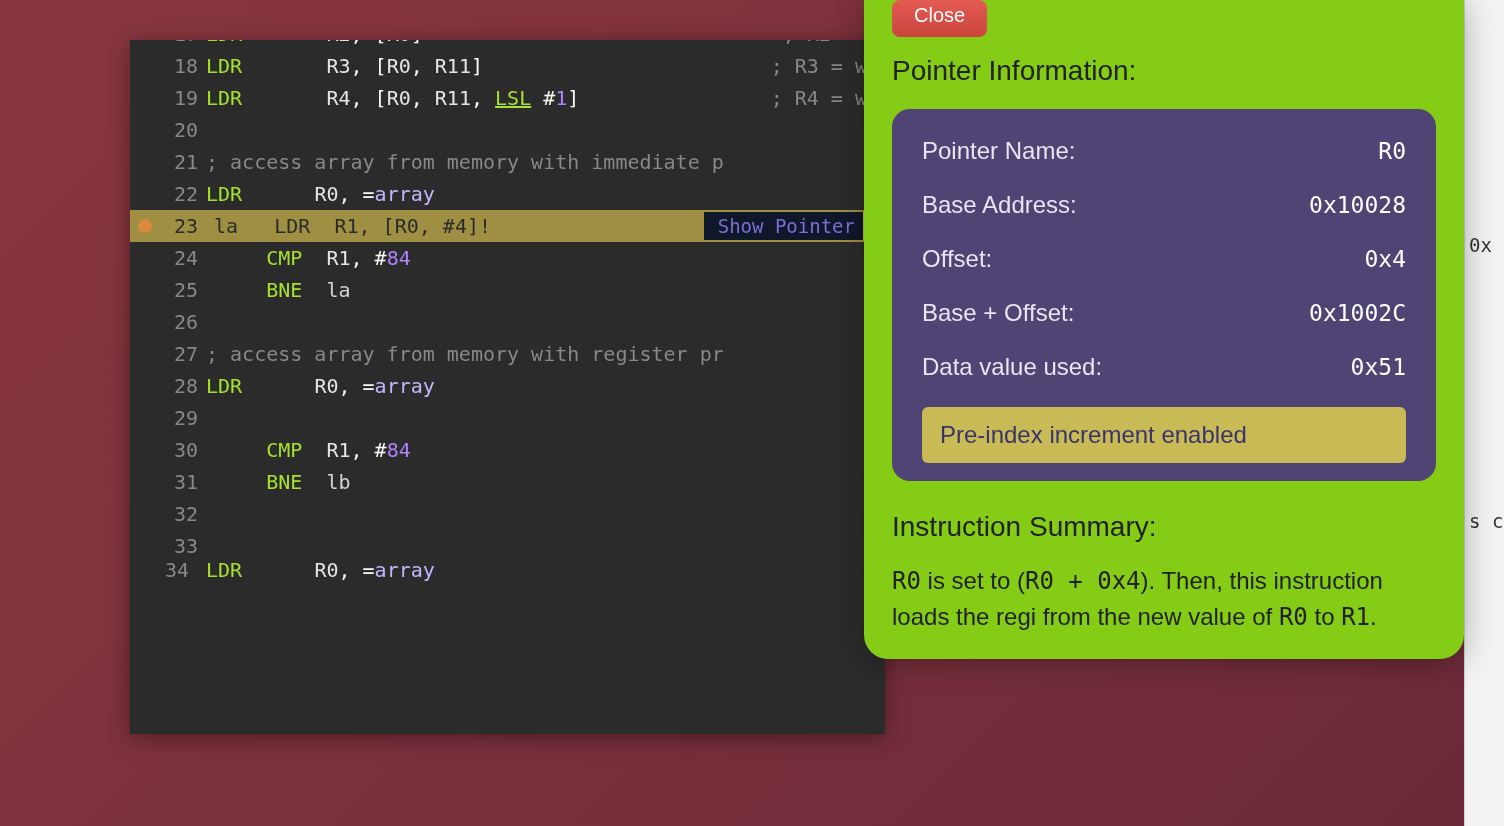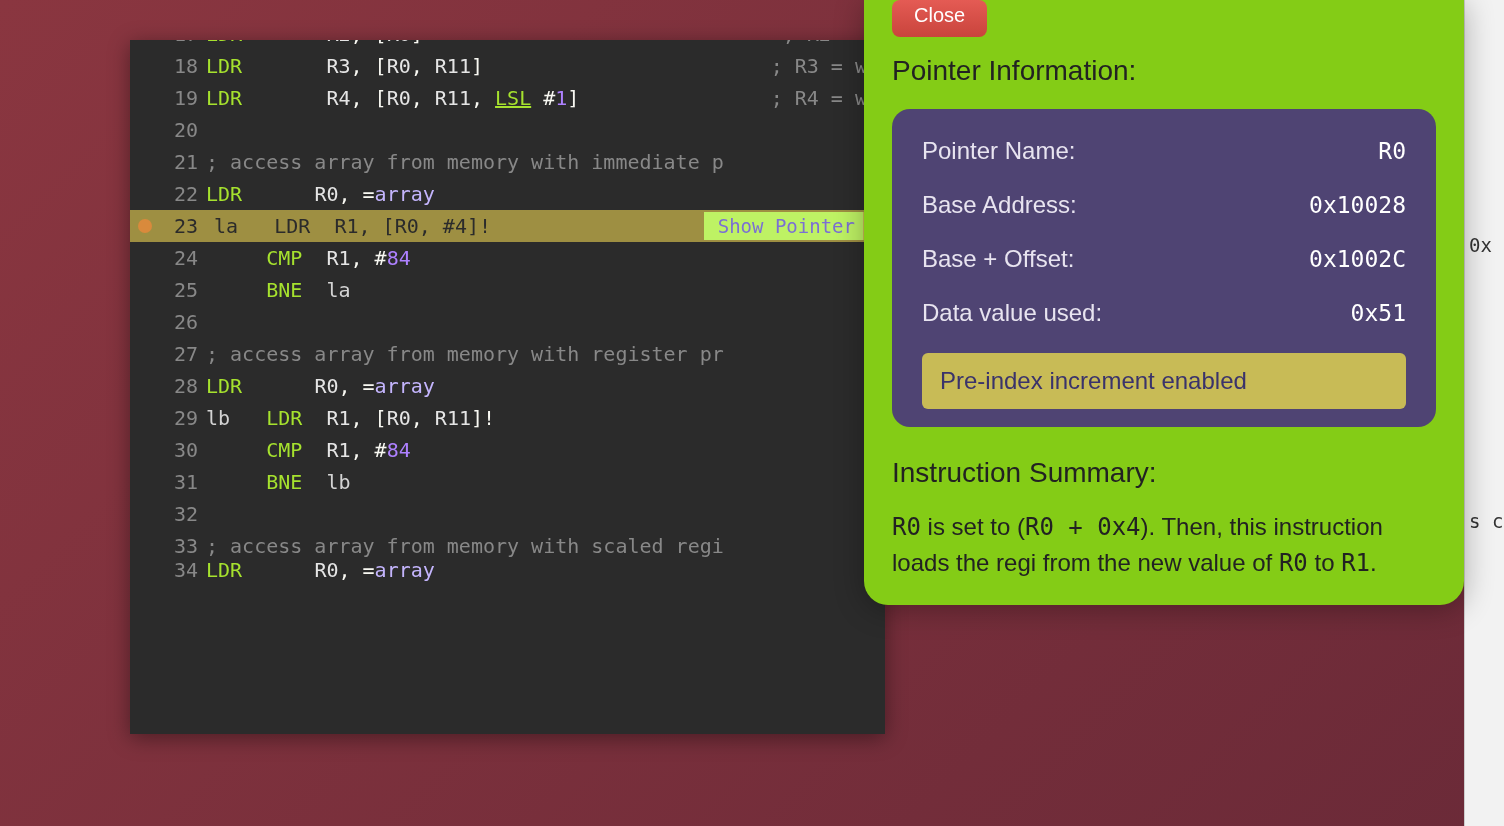--- a/index.html
+++ b/index.html
@@ -64,21 +64,21 @@
     .highlighted-line .tk-reg { color: #2b2b2b; }
     .highlighted-line .tk-punct { color: #2b2b2b; }
     .highlighted-line .tk-number { color: #2b2b2b; }
     .highlighted-line .tk-label { color: #2b2b2b; }
     .highlighted-line .line-number { color: #2b2b2b; }
 
     .show-pointer-btn {
       position: absolute;
       right: 16px;
       top: 2px;
-      background: #bef264;
+      background: #0f172a;
       color: #7b6fd4;
       font-size: 19px;
       border: none;
       padding: 3px 14px;
       cursor: pointer;
       font-weight: 500;
       font-family: inherit;
     }
     .show-pointer-bar {
       position: absolute;
@@ -192,39 +192,43 @@
     <div class="code-line"><span class="line-number" style="margin-left: 18px;">19</span><span><span class="tk-instr">LDR</span><span class="tk-text">       </span><span class="tk-reg">R4</span><span class="tk-punct">, [</span><span class="tk-reg">R0</span><span class="tk-punct">, </span><span class="tk-reg">R11</span><span class="tk-punct">, </span><span class="tk-modifier">LSL</span><span class="tk-punct"> #</span><span class="tk-number">1</span><span class="tk-punct">]</span></span><span class="tk-comment" style="position: absolute; right: 6px;">; R4 = wo</span></div>
     <div class="code-line"><span class="line-number" style="margin-left: 18px;">20</span><span></span></div>
     <div class="code-line"><span class="line-number" style="margin-left: 18px;">21</span><span><span class="tk-comment">; access array from memory with immediate p</span></span></div>
     <div class="code-line"><span class="line-number" style="margin-left: 18px;">22</span><span><span class="tk-instr">LDR</span><span class="tk-text">      </span><span class="tk-reg">R0</span><span class="tk-punct">, =</span><span class="tk-array">array</span></span></div>
     <div class="code-line highlighted-line"><div class="breakpoint"></div><span class="line-number" style="margin-left: 18px;">23</span><span><span class="tk-label">la   </span><span class="tk-instr">LDR</span><span class="tk-text">  </span><span class="tk-reg">R1</span><span class="tk-punct">, [</span><span class="tk-reg">R0</span><span class="tk-punct">, #</span><span class="tk-number">4</span><span class="tk-punct">]!</span></span><button class="show-pointer-btn">Show Pointer<div class="show-pointer-bar"></div></button></div>
     <div class="code-line"><span class="line-number" style="margin-left: 18px;">24</span><span><span class="tk-text">     </span><span class="tk-instr">CMP</span><span class="tk-text">  </span><span class="tk-reg">R1</span><span class="tk-punct">, #</span><span class="tk-number">84</span></span></div>
     <div class="code-line"><span class="line-number" style="margin-left: 18px;">25</span><span><span class="tk-text">     </span><span class="tk-instr">BNE</span><span class="tk-text">  </span><span class="tk-label">la</span></span></div>
     <div class="code-line"><span class="line-number" style="margin-left: 18px;">26</span><span></span></div>
     <div class="code-line"><span class="line-number" style="margin-left: 18px;">27</span><span><span class="tk-comment">; access array from memory with register pr</span></span></div>
     <div class="code-line"><span class="line-number" style="margin-left: 18px;">28</span><span><span class="tk-instr">LDR</span><span class="tk-text">      </span><span class="tk-reg">R0</span><span class="tk-punct">, =</span><span class="tk-array">array</span></span></div>
-    <div class="code-line"><span class="line-number" style="margin-left: 18px;">29</span><span><span class="tk-label">lb   </span><span class="tk-instr">LDR</span><span class="tk-text">  </span><span class="tk-reg">R1</span><span class="tk-punct">, [</span><span class="tk-reg">R0</span><span class="tk-punct">, </span><span class="tk-reg">R11</span><span class="tk-punct">]!</span></span></div>
+    <div class="code-line"><span class="line-number" style="margin-left: 18px;">29</span></div>
     <div class="code-line"><span class="line-number" style="margin-left: 18px;">30</span><span><span class="tk-text">     </span><span class="tk-instr">CMP</span><span class="tk-text">  </span><span class="tk-reg">R1</span><span class="tk-punct">, #</span><span class="tk-number">84</span></span></div>
     <div class="code-line"><span class="line-number" style="margin-left: 18px;">31</span><span><span class="tk-text">     </span><span class="tk-instr">BNE</span><span class="tk-text">  </span><span class="tk-label">lb</span></span></div>
     <div class="code-line"><span class="line-number" style="margin-left: 18px;">32</span><span></span></div>
-    <div class="code-line"><span class="line-number" style="margin-left: 18px;">33</span><span><span class="tk-comment">; access array from memory with scaled regi</span></span></div>
-    <div class="code-line" style="height: 16px;"><span class="line-number" style="margin-left: 18px;">34</span><span><span class="tk-instr">LDR</span><span class="tk-text">      </span><span class="tk-reg">R0</span><span class="tk-punct">, =</span><span class="tk-array">array</span></span></div>
+    <div class="code-line"><span class="line-number" style="margin-left: 18px;">33</span></div>
+    <div class="code-line" style="height: 16px;"><span class="line-number" style="margin-left: 18px; text-align: center;">34</span><span><span class="tk-instr">LDR</span><span class="tk-text">      </span><span class="tk-reg">R0</span><span class="tk-punct">, =</span><span class="tk-array">array</span></span></div>
   </div>
 
 <div class="info-panel">
   <button class="close-btn">Close</button>
   <div class="info-title">Pointer Information:</div>
   <div class="pointer-card" id="pointer-card">
       <div class="pointer-row">
         <span class="label">Pointer Name:</span>
         <span class="value">R0</span>
       </div>
       <div class="pointer-row">
         <span class="label">Base Address:</span>
         <span class="value">0x10028</span>
+      </div>
+      <div class="pointer-row">
+        <span class="label">Offset:</span>
+        <span class="value">0x4</span>
       </div>
       <div class="pointer-row">
         <span class="label">Base + Offset:</span>
         <span class="value">0x1002C</span>
       </div>
       <div class="pointer-row">
         <span class="label">Data value used:</span>
         <span class="value">0x51</span>
       </div>
       <div class="preindex-badge">Pre-index increment enabled</div>

